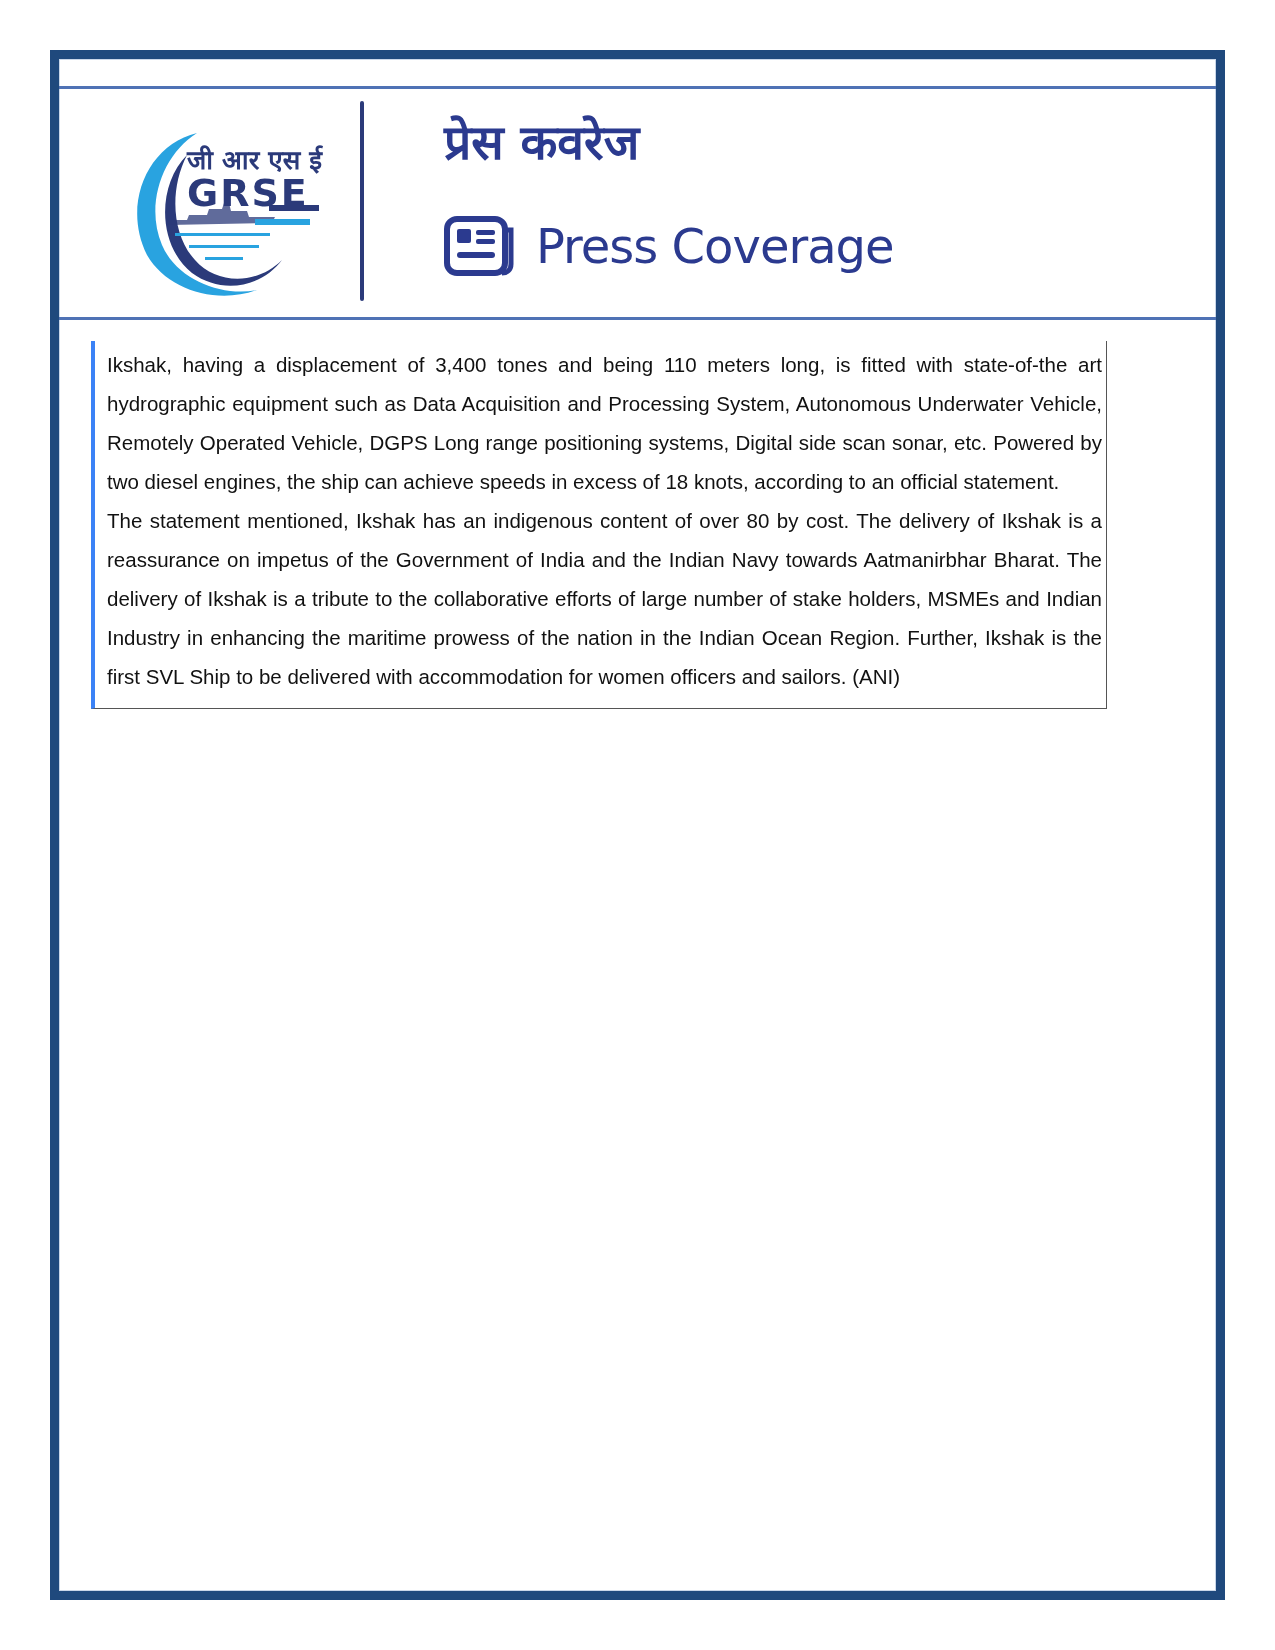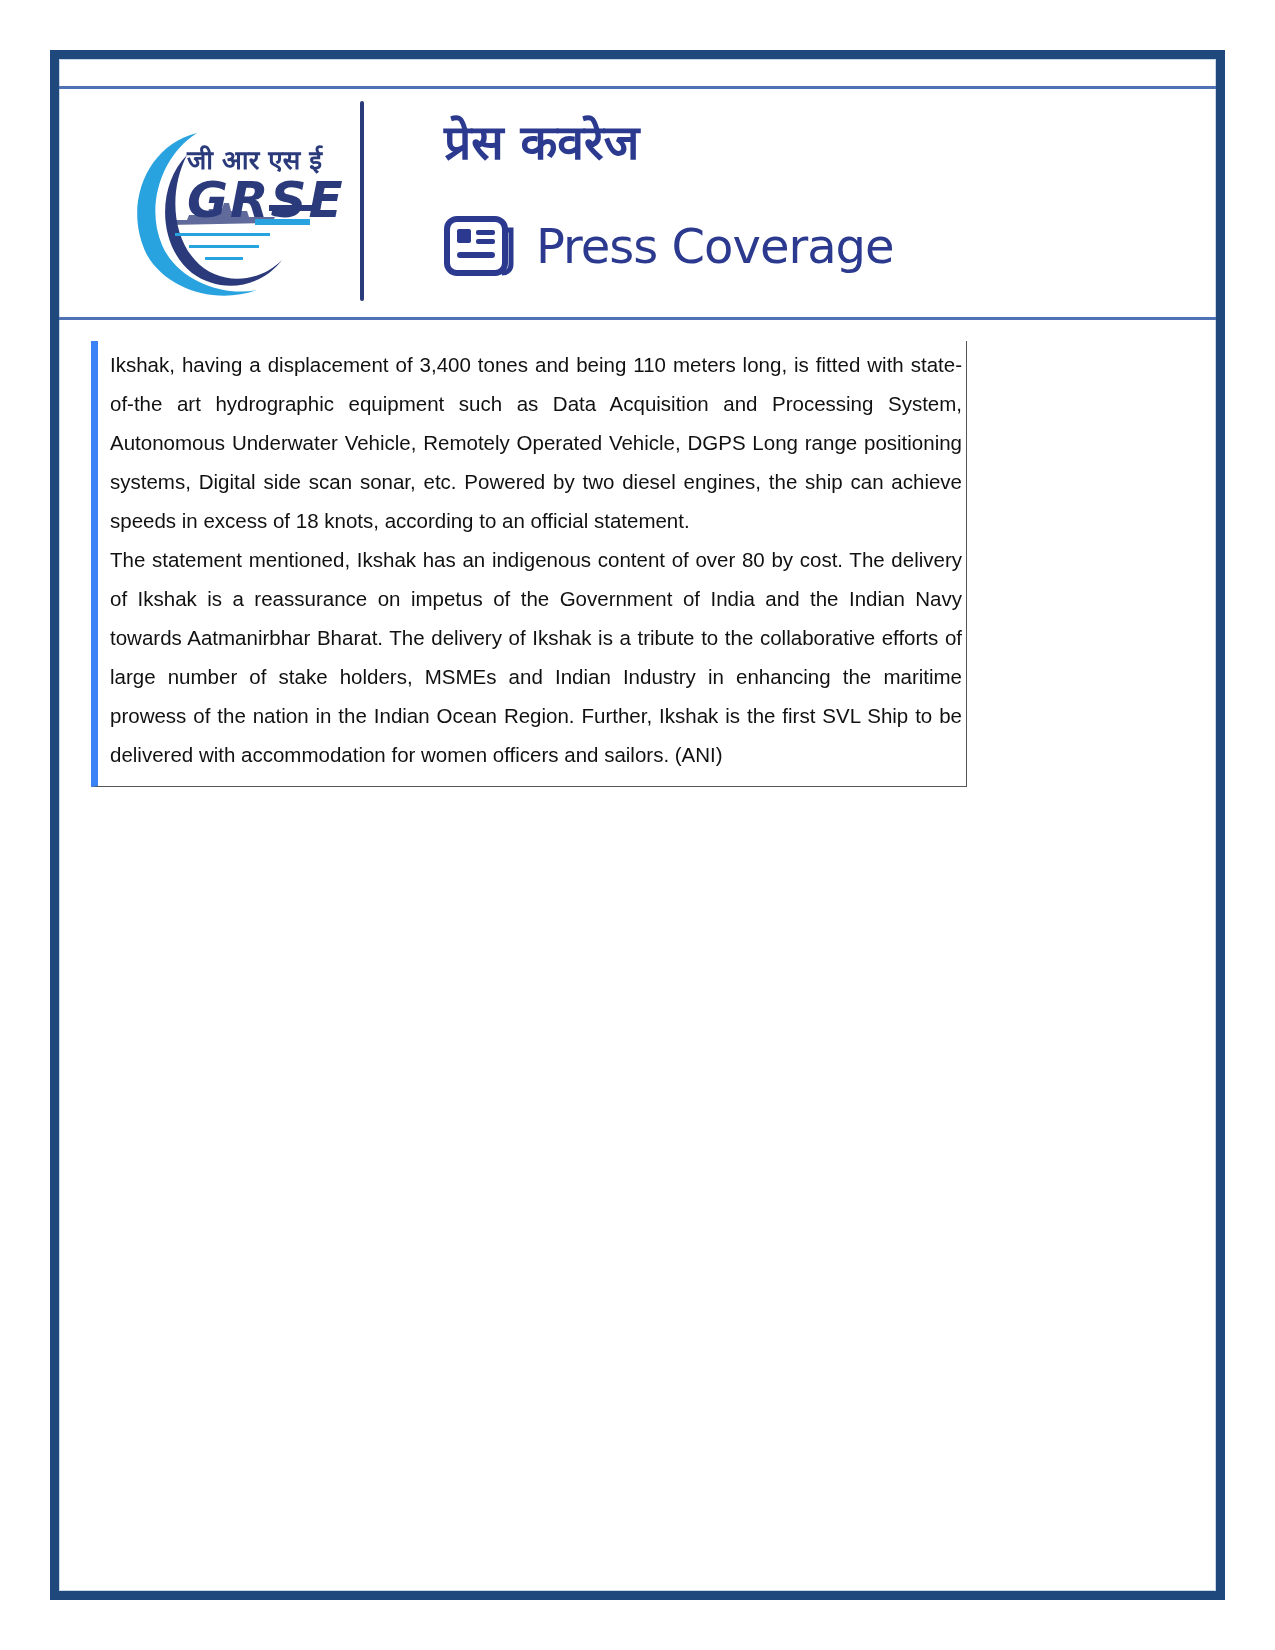--- a/index.html
+++ b/index.html
@@ -50,25 +50,24 @@
       font-weight: bold;
       color: #2b3a7a;
       letter-spacing: 0px;
       white-space: nowrap;
     }
     .logo-en {
       position: absolute;
       left: 60px;
       top: 46px;
       font-family: "DejaVu Sans", sans-serif;
-      font-size: 50px;
+      font-size: 38px;
       font-weight: bold;
       color: #2b3a7a;
       letter-spacing: 2px;
-      font-style: italic;
     }
     .v-divider {
       position: absolute;
       left: 301px;
       top: 12px;
       width: 4px;
       height: 200px;
       background: #2b3a7a;
       border-radius: 2px;
     }
@@ -101,22 +100,22 @@
       font-size: 48px;
       color: #2b3a8f;
       letter-spacing: -1px;
       line-height: 90px;
       white-space: nowrap;
     }
     .article-box {
       position: absolute;
       left: 32px;
       top: 282px;
-      width: 876px;
-      border-left: 7px solid #3b82f6;
+      width: 1016px;
+      border-left: 4px solid #3b82f6;
       border-right: 1px solid #555;
       border-bottom: 1px solid #555;
       padding: 4px 4px 12px 12px;
       box-sizing: border-box;
     }
     .article-box p {
       margin: 0;
       font-family: "Liberation Sans", sans-serif;
       font-size: 20.5px;
       line-height: 39px;

